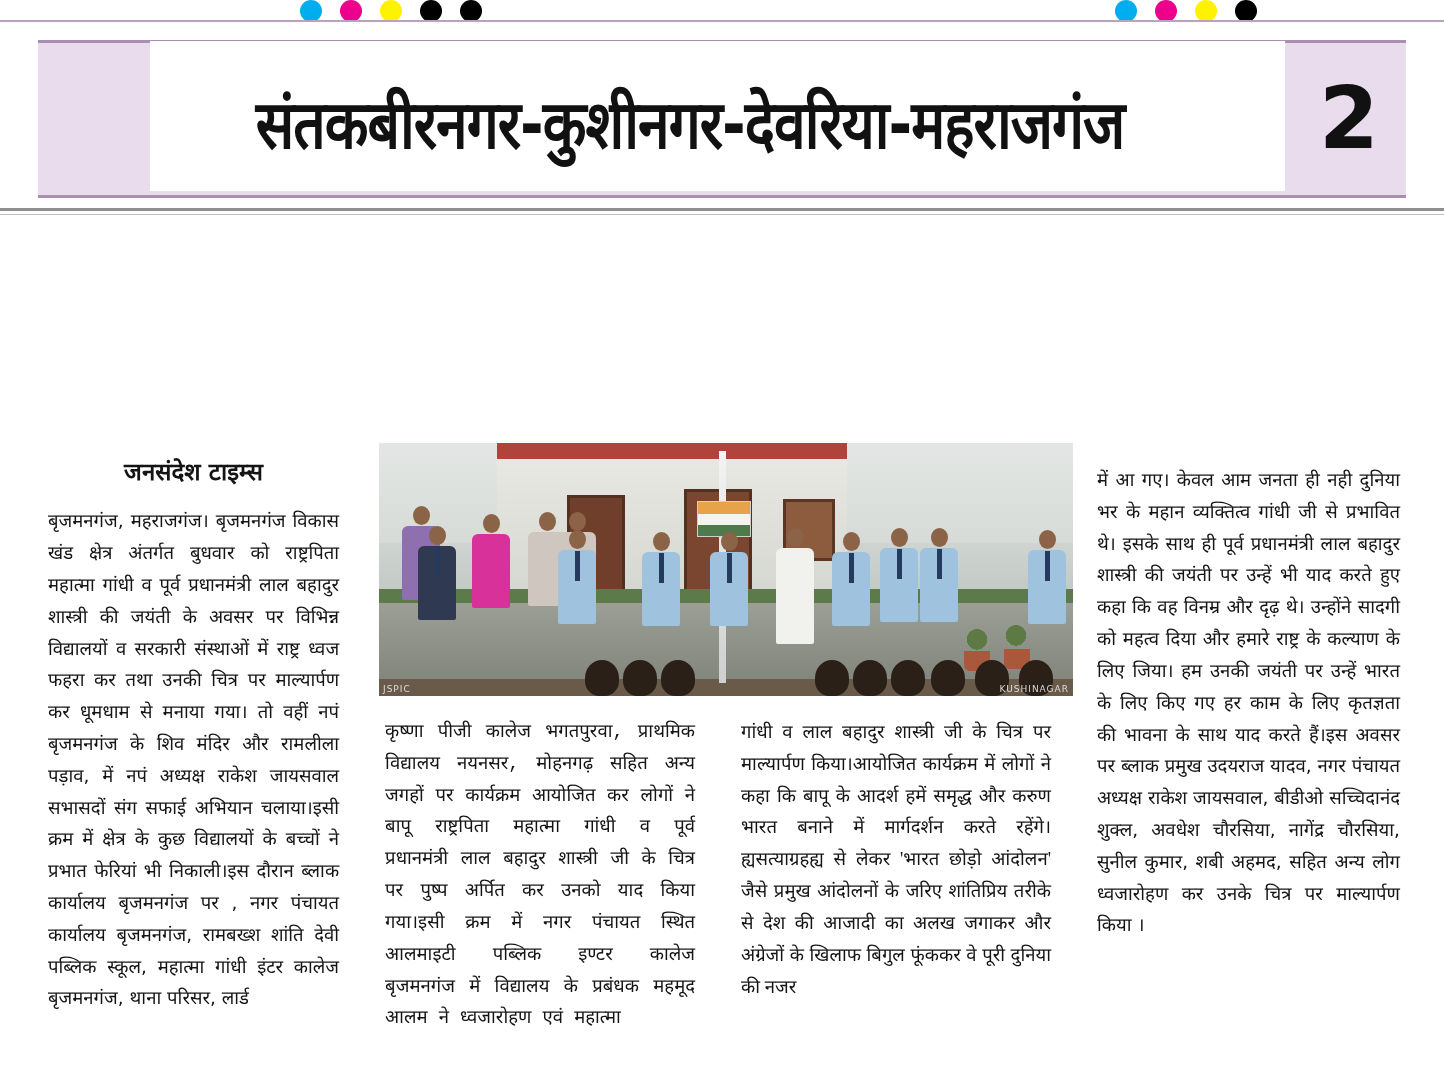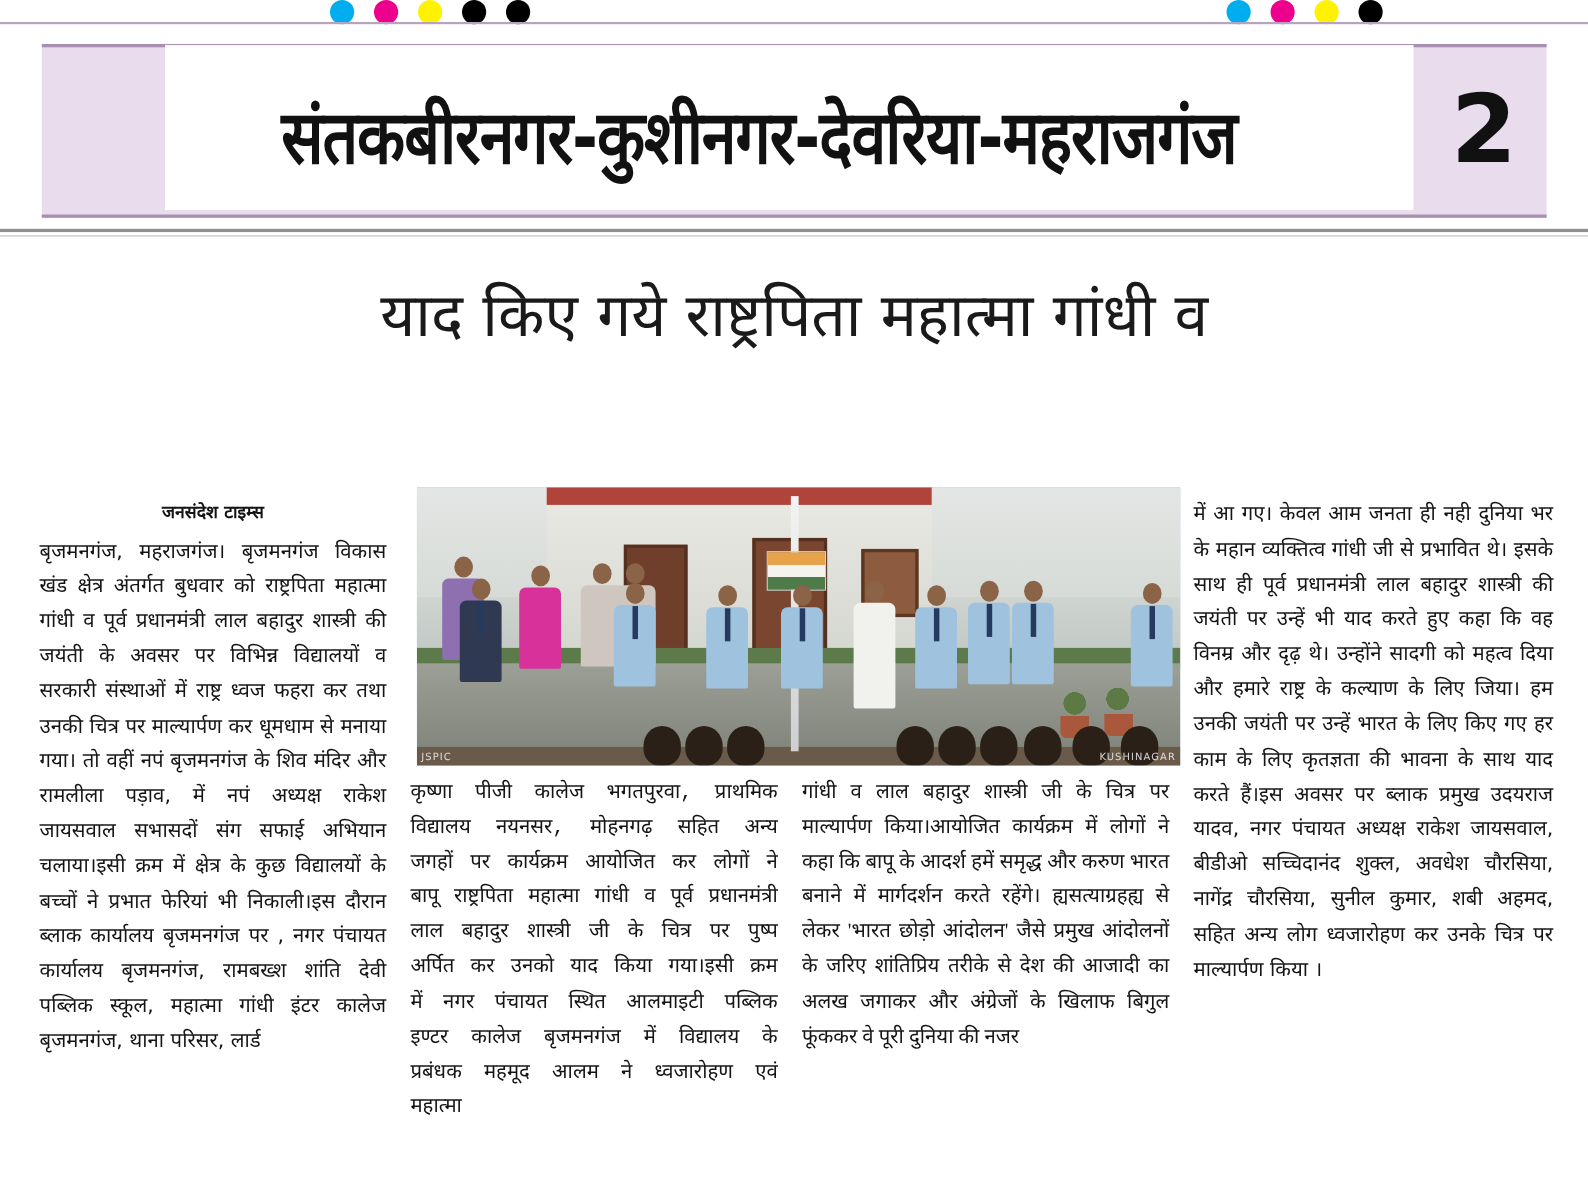--- a/index.html
+++ b/index.html
@@ -139,26 +139,26 @@
     color: #141414;
   }
   .col.c1 { width: 318px; }
   .col.c2 { width: 337px; font-family: Liberation Mono, monospace; }
   .col.c3 { width: 337px; font-family: Liberation Serif, serif; }
   .col.c4 { width: 330px; }
 
   .byline {
     font-family: "DejaVu Sans", sans-serif;
     font-weight: bold;
-    font-size: 16px;
+    font-size: 24px;
     text-align: center;
     margin: 0 0 6px 0;
     letter-spacing: 0px;
   }
-  .col p { margin: 0; }
+  .col p { margin: 12px; }
 
   
   .photo-wrap {
     position: absolute;
     left: 379px;
     top: 443px;
     width: 694px;
     height: 253px;
     overflow: hidden;
     background: #b9c5cf;
@@ -299,21 +299,20 @@
 <div class="masthead">
   <div class="mast-band"></div>
   <div class="mast-band inner"></div>
   <div class="mast-title">संतकबीरनगर-कुशीनगर-देवरिया-महराजगंज</div>
   <div class="mast-pageno">2</div>
 </div>
 <div class="mast-rule"></div>
 <div class="mast-rule2"></div>
 
 <div class="headline">
-  <span>याद किए गये राष्ट्रपिता महात्मा गांधी व</span>
 </div>
 
 <div class="photo-wrap">
   <div class="photo">
     <div class="p-wall-top"></div>
     <div class="p-wall-mid"></div>
     <div class="p-building"></div>
     <div class="p-redband"></div>
     <div class="p-door"></div>
     <div class="p-door2"></div>

